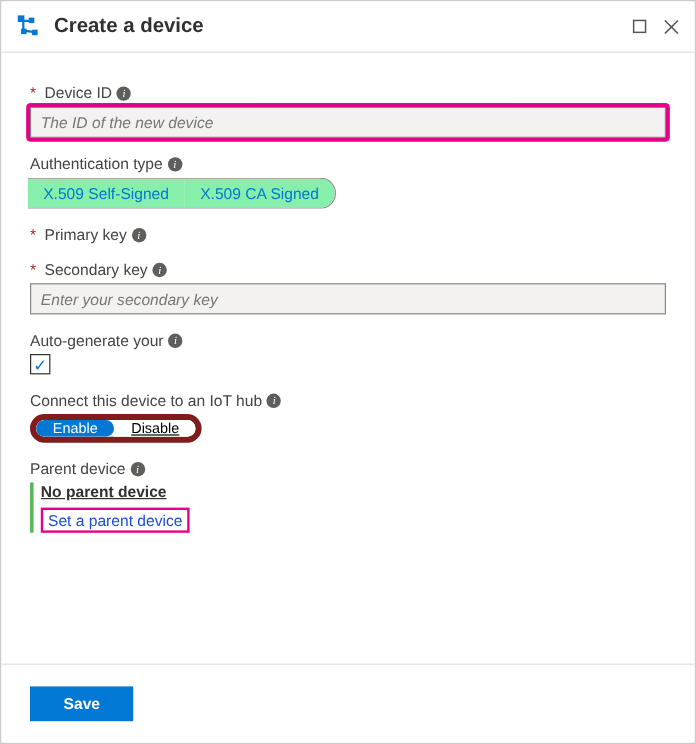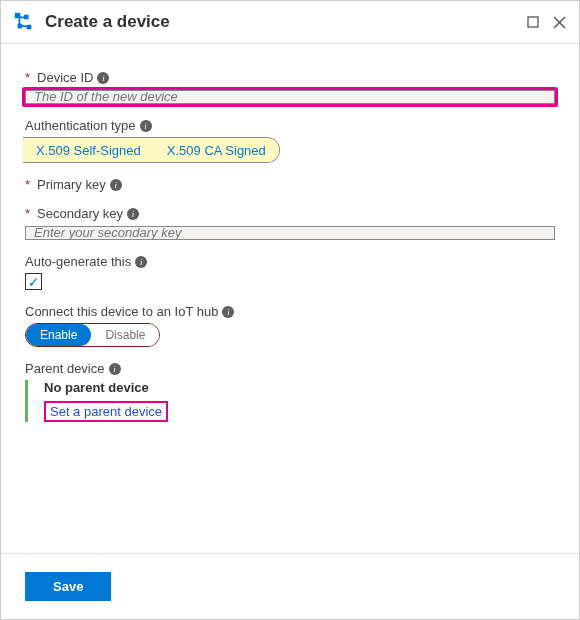--- a/index.html
+++ b/index.html
@@ -7,39 +7,39 @@
     .panel { border: 1px solid #ccc; width: 580px; height: 620px; display: flex; flex-direction: column; }
     .header { display: flex; align-items: center; padding: 10px 12px; border-bottom: 1px solid #e1e1e1; }
     .logo { width: 22px; height: 22px; margin-right: 10px; display:flex; align-items:center; justify-content:center; }
     .title { font-size: 17px; font-weight: 600; flex: 1; }
     .winbtn { width: 16px; height: 16px; margin-left: 10px; cursor: pointer; display:flex; align-items:center; justify-content:center; color:#555;}
     .content { padding: 18px 24px 10px 24px; flex: 1; overflow: auto; }
     .field-label { margin-top: 14px; margin-bottom: 4px; font-size: 13px; color: #444; display:flex; align-items:center; gap:4px;}
     .field-label:first-child { margin-top: 8px;}
     .req { color: #a4262c; margin-right: 3px; }
     .info-icon { width: 12px; height: 12px; border-radius: 50%; background: #605e5c; color: #fff; font-size: 9px; display:inline-flex; align-items:center; justify-content:center; font-style: italic; font-family: Georgia, serif; }
-    .text-input { width: 100%; height: 14px; border: 1px solid #8a8886; background: #f3f2f1; padding: 0 8px; font-style: italic; color: #8b5cf6; font-size: 13px; }
+    .text-input { width: 100%; height: 26px; border: 1px solid #8a8886; background: #f3f2f1; padding: 0 8px; font-style: italic; color: #8b5cf6; font-size: 13px; }
     .text-input::placeholder { color: #767676; font-style: italic; }
     .hl-red { outline: 3px solid #e3008c; outline-offset: 0; box-shadow: 0 0 0 3px #e3008c; border-radius:1px;}
     .seg { display: inline-flex; border: 1px solid #8a8886; border-radius: 14px; height: 26px; align-items: center; overflow: hidden; }
-    .seg-item { padding: 0 13px; font-size: 13px; color: #0078d4; height: 100%; display:flex; align-items:center; cursor:pointer; background:#fef9c3;}
+    .seg-item { padding: 0 13px; font-size: 13px; color: #0078d4; height: 100%; display:flex; align-items:center; cursor:pointer; background:#86efac;}
     .seg-item.sel { background: #0078d4; color: #fff; border-radius: 14px; }
     .seg-wrap-hl { display:inline-block; border: 3px solid #e3008c; border-radius: 16px; padding:0; line-height:0; }
     .seg-row { display:flex; align-items:center; }
     .checkbox { width: 17px; height: 17px; border: 1px solid #323130; display:flex; align-items:center; justify-content:center; color:#0078d4; font-size:14px; cursor:pointer; }
-    .parent-block { border-left: 3px solid #5bb95b; padding-left: 16px; margin-top:4px; }
+    .parent-block { border-left: 3px solid #5bb95b; padding-left: 6px; margin-top:4px;text-decoration:underline; }
     .parent-none { font-weight: 700; font-size: 13px; }
     .parent-link { color: #1d4ed8; cursor: pointer; margin-top:6px; display:inline-block; }
     .link-hl { border: 2px solid #e3008c; padding: 1px 4px; }
     .footer { border-top: 1px solid #e1e1e1; padding: 18px 24px; }
     .save-btn { background: #0078d4; color: #fff; border: none; padding: 7px 28px; font-size: 13px; cursor: pointer; font-weight:600;}
-    .tog2 { display:inline-flex; border:1px solid #7f1d1d; border-radius:14px; height:24px; align-items:center; overflow:hidden;}
+    .tog2 { display:inline-flex; border:5px solid #7f1d1d; border-radius:14px; height:24px; align-items:center; overflow:hidden;}
     .tog2 .t { padding: 0 14px; font-size:12px; height:100%; display:flex; align-items:center; cursor:pointer;}
     .tog2 .t.on { background:#0078d4; color:#fff; border-radius:14px;}
-    .tog2 .t.off { color:#737373; background:#fff;}
+    .tog2 .t.off { color:#000000; background:#fff;text-decoration:underline;}
   </style>
 </head>
 <body>
 
 <div class="panel">
 
   <div class="header">
     <div class="logo">
       <svg viewBox="0 0 24 24" width="22" height="22">
           <g fill="#0078d4">
@@ -94,21 +94,21 @@
     </div>
 
     <div class="field-label">
       <span class="req">*</span>
       <span>Secondary key</span>
       <span class="info-icon">i</span>
     </div>
     <input class="text-input" type="text" placeholder="Enter your secondary key" style="">
 
     <div class="field-label">
-      <span>Auto-generate this</span>
+      <span>Auto-generate your</span>
       <span class="info-icon">i</span>
     </div>
     <div class="checkbox">✓</div>
 
     <div class="field-label">
       <span>Connect this device to an IoT hub</span>
       <span class="info-icon">i</span>
     </div>
     <div class="tog2">
       <span class="t on">Enable</span>

